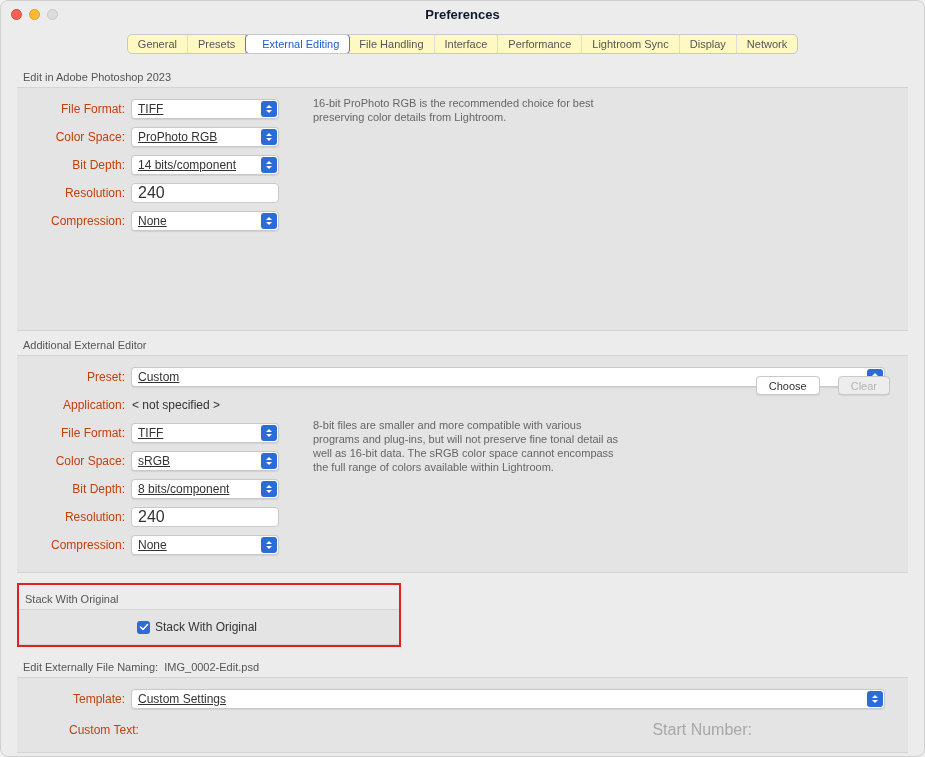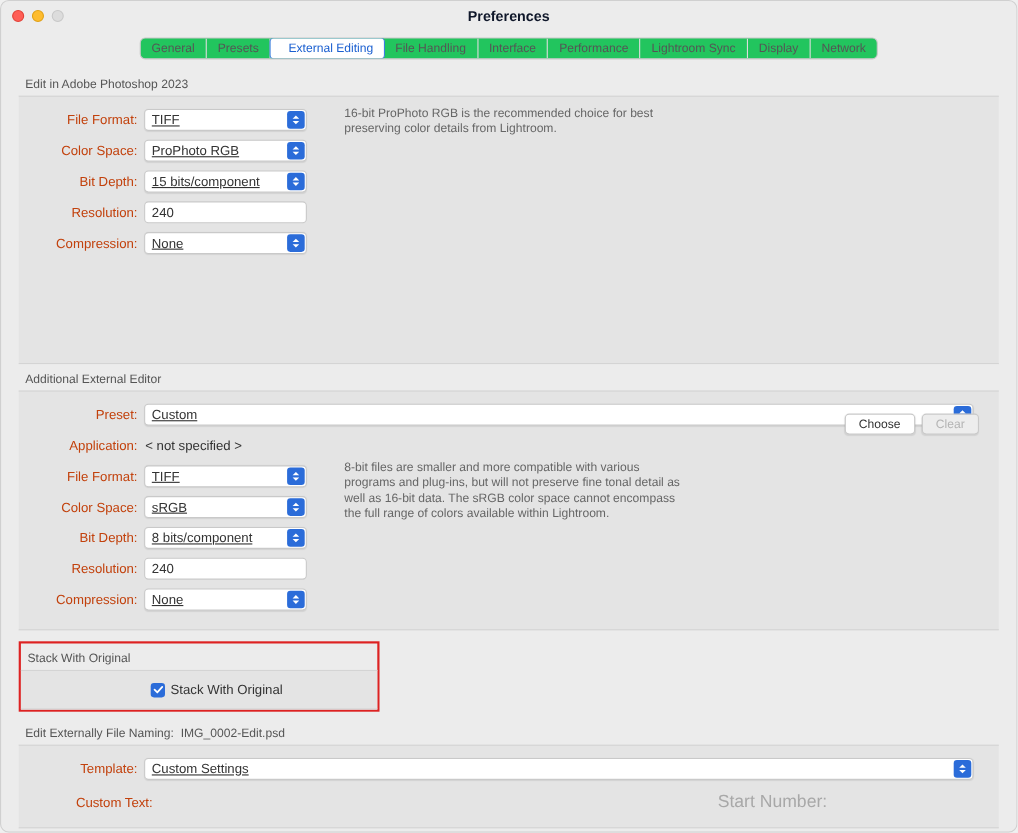--- a/index.html
+++ b/index.html
@@ -50,21 +50,21 @@
     justify-content: center;
     align-items: center;
     height: 26px;
     margin-top: 4px;
   }
   .tabstrip {
     display: flex;
     border: 1px solid #c8c8c8;
     border-radius: 5px;
     overflow: hidden;
-    background: #22c55e;
+    background: #fef9c3;
     height: 20px;
   }
   .tab {
     padding: 0 10px;
     font-size: 11px;
     line-height: 18px;
     color: #555;
     border-right: 1px solid #dcdcdc;
     cursor: default;
     display: flex;
@@ -147,40 +147,40 @@
     border-right: 3px solid transparent;
   }
   .select .arrows::before { border-bottom: 3.5px solid #fff; margin-bottom:1px;}
   .select .arrows::after  { border-top: 3.5px solid #fff; margin-top:1px;}
   .textinput {
     background: #fff;
     border: 1px solid #c9c9c9;
     border-radius: 4px;
     height: 20px;
     width: 148px;
-    font-size: 12px;
+    font-size: 16px;
     padding: 0 6px;
     display: flex;
     align-items: center;
   }
   .help-text {
     font-size: 11px;
     color: #666;
     line-height: 14px;
     position: absolute;
     left: 296px;
     top: 8px;
     width: 310px;
   }
   .btnrow {
     position: absolute;
     right: 18px;
     top: 20px;
     display: flex;
-    gap: 6px;
+    gap: 18px;
   }
   .pushbtn {
     background: #fff;
     border: 1px solid #c9c9c9;
     border-radius: 4px;
     height: 19px;
     font-size: 11px;
     padding: 0 12px;
     display: flex;
     align-items: center;
@@ -193,21 +193,21 @@
   }
   .notspec {
     font-size: 12px;
     color: #333;
     margin-left: 1px;
   }
   .highlight-box {
     border: 2px solid #d22;
     position: relative;
     margin-top: 10px;
-    width: 328px;
+    width: 384px;
     padding-bottom: 0px;
   }
   .highlight-box .section-header { margin-top: 8px; }
   .highlight-box .panel {
     padding: 10px 18px;
     min-height: auto;
   }
   .checkbox-row {
     display: flex;
     align-items: center;
@@ -284,21 +284,21 @@
       <div class="formrow">
         <div class="label">Color Space:</div>
         <div class="select">
             <span>ProPhoto RGB</span>
             <div class="arrows"></div>
           </div>
       </div>
       <div class="formrow">
         <div class="label">Bit Depth:</div>
         <div class="select">
-            <span>15 bits/component</span>
+            <span>14 bits/component</span>
             <div class="arrows"></div>
           </div>
       </div>
       <div class="formrow">
         <div class="label">Resolution:</div>
         <div class="textinput">240</div>
       </div>
       <div class="formrow">
         <div class="label">Compression:</div>
         <div class="select">

